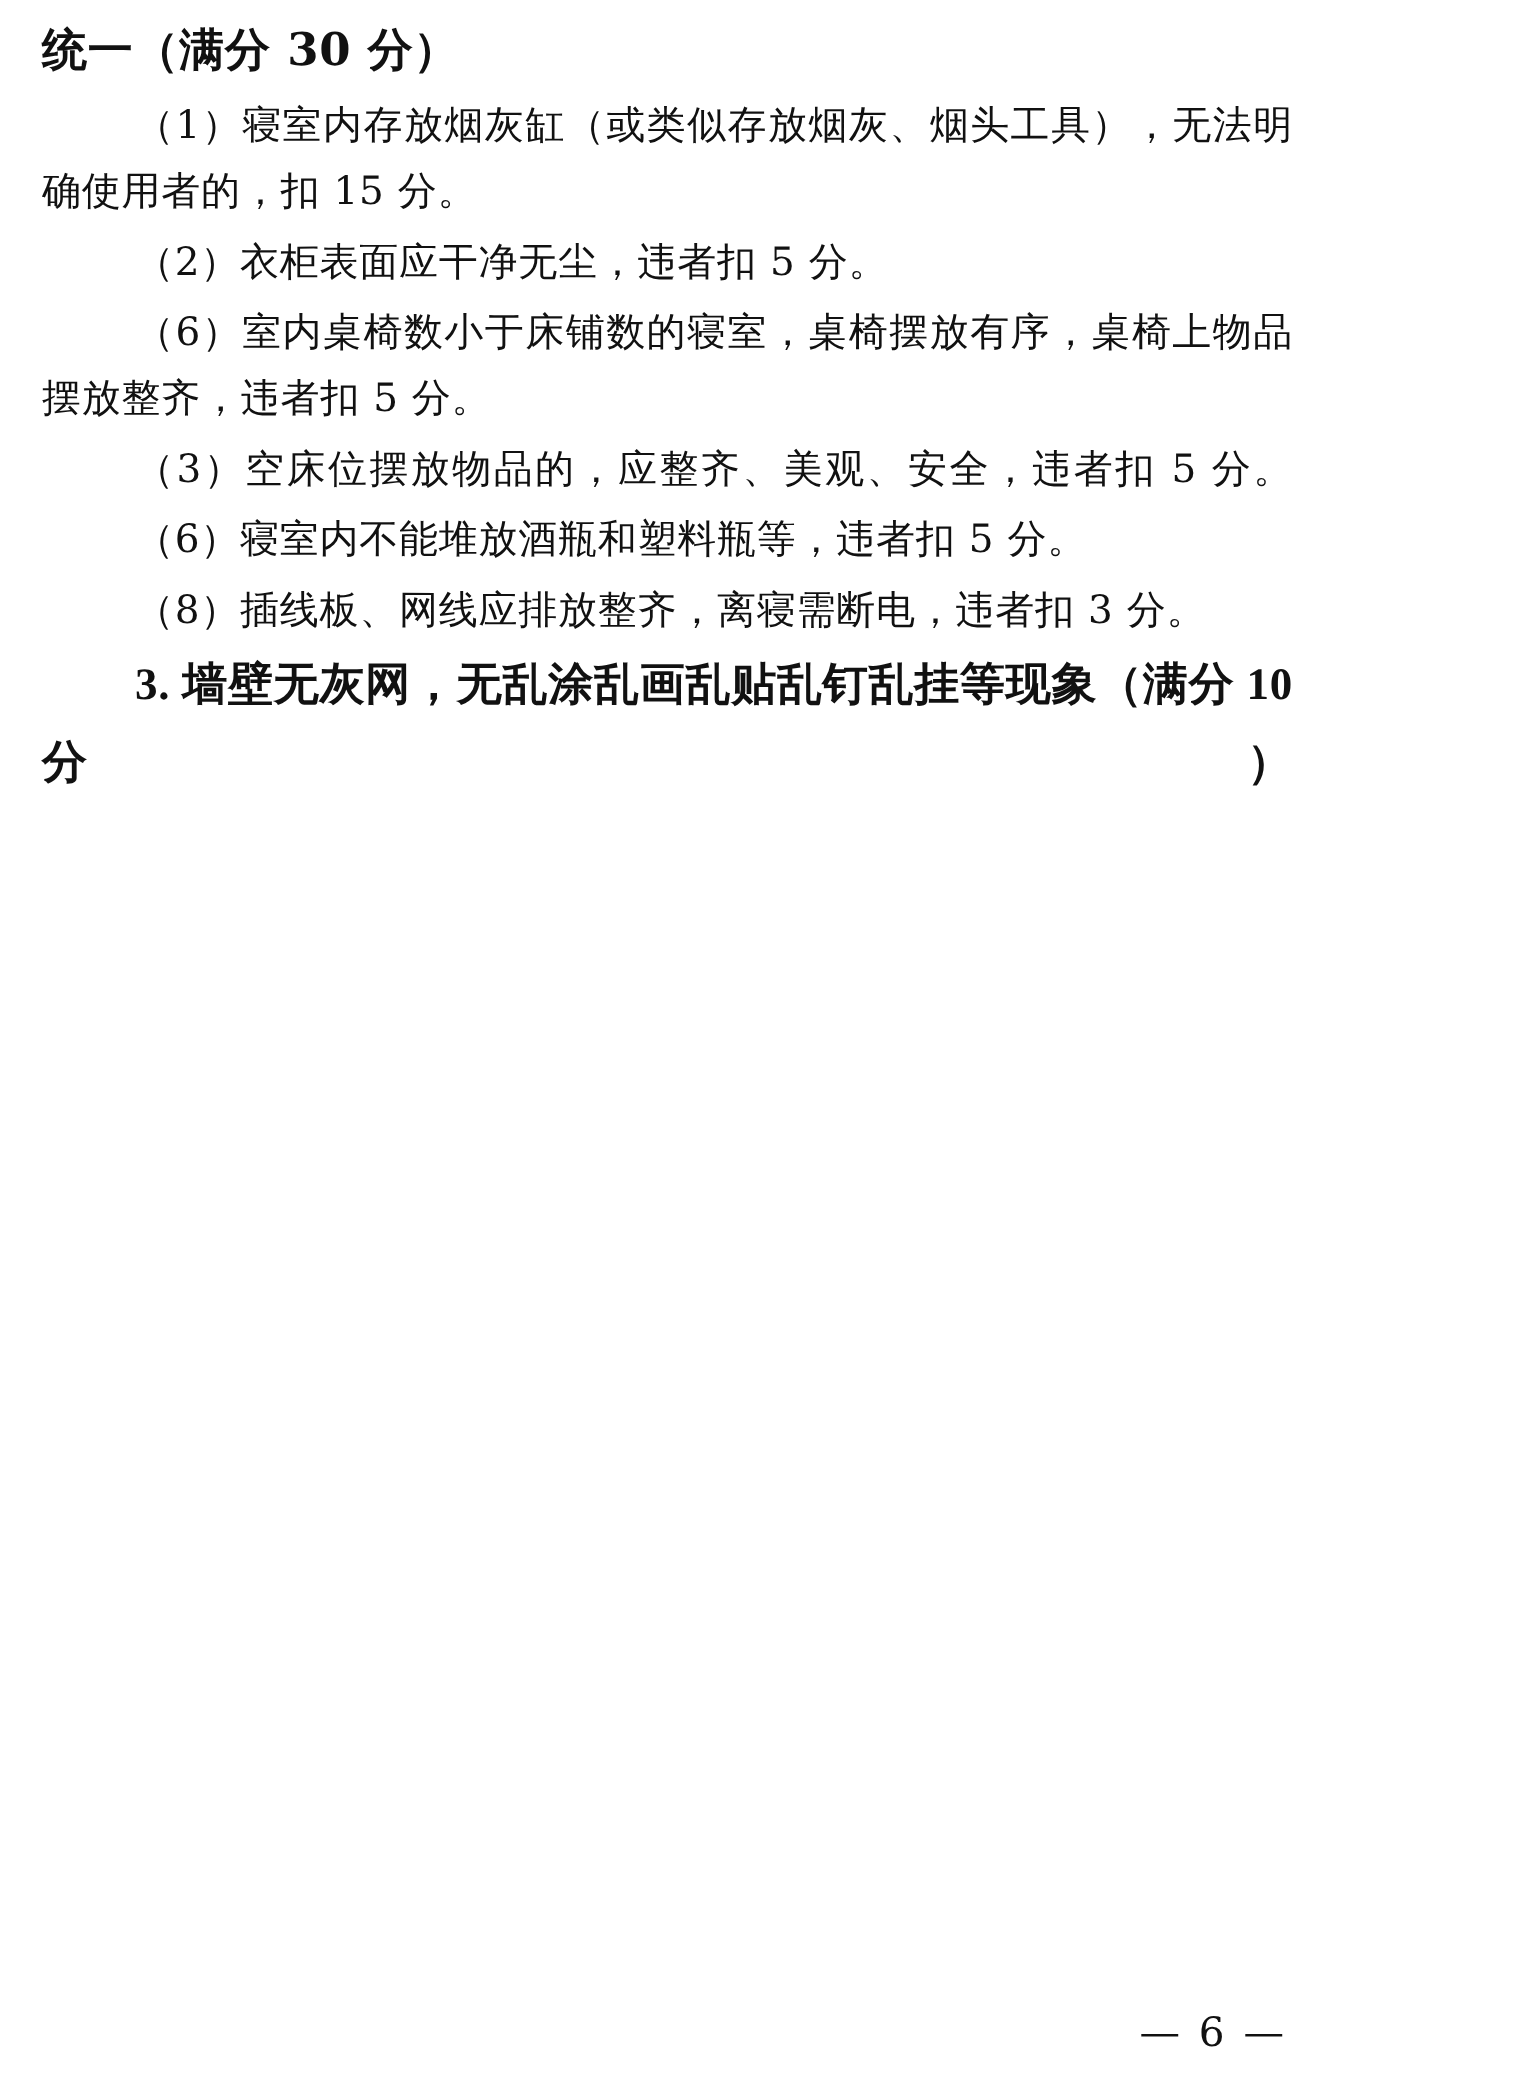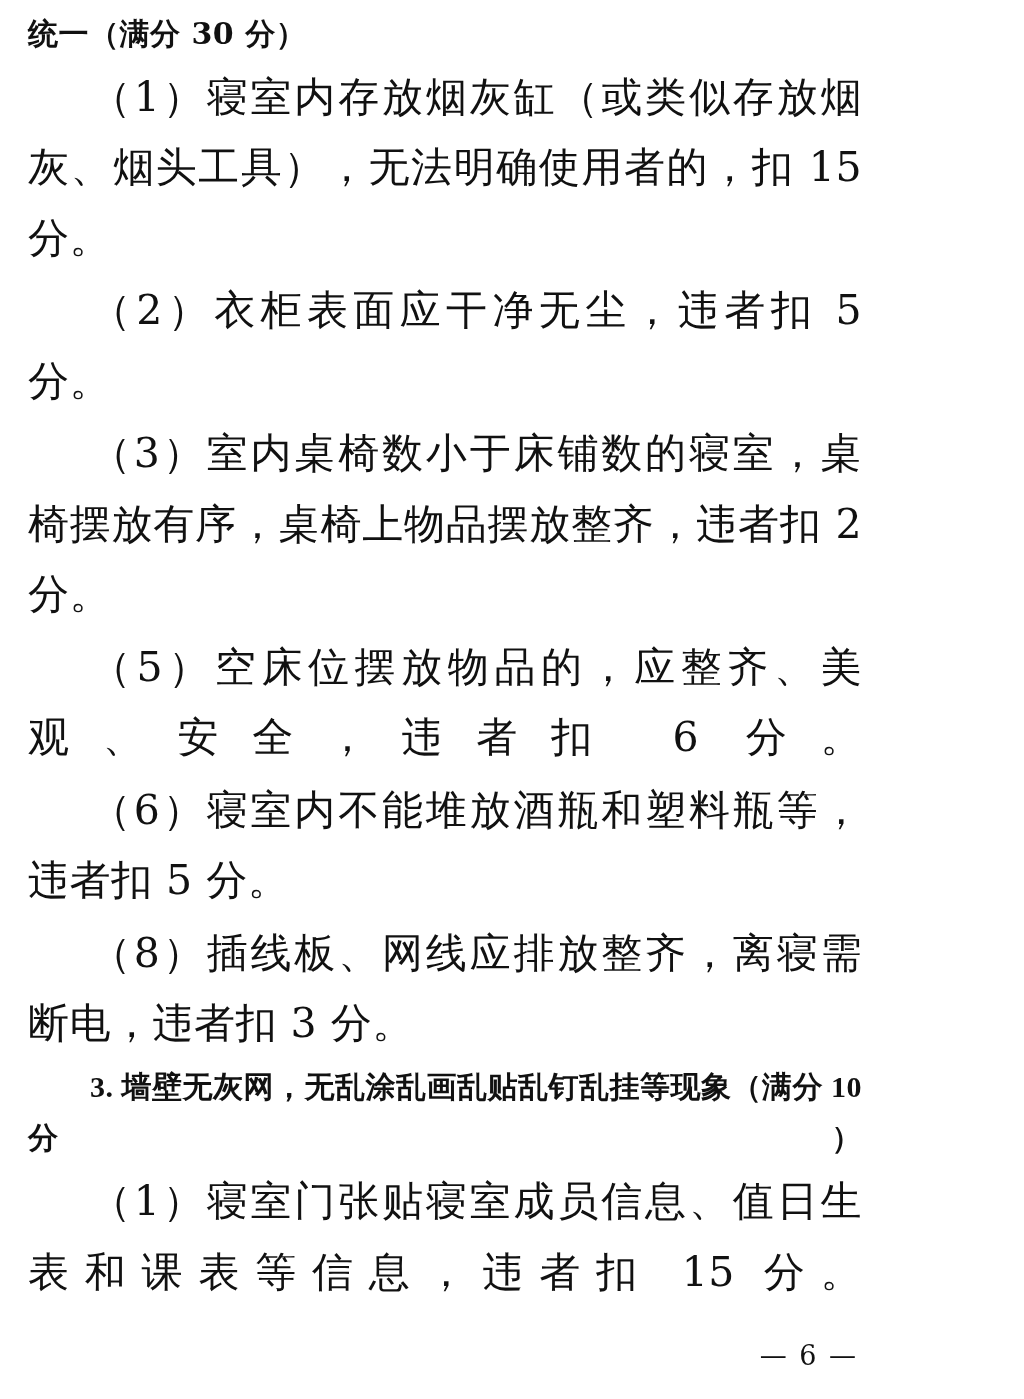--- a/index.html
+++ b/index.html
@@ -16,21 +16,21 @@
     overflow: hidden;
   }
   .page {
     box-sizing: border-box;
     width: 906px;
     height: 1399px;
     padding: 8px 44px 0 28px;
     position: relative;
   }
   .line {
-    font-size: 41px;
+    font-size: 26px;
     line-height: 1.72;
     letter-spacing: 0.5px;
     white-space: pre-wrap;
     text-align: justify;
   }
   .heading {
     font-weight: 700;
     font-size: 30px;
     line-height: 1.72;
     letter-spacing: 0.5px;
@@ -67,31 +67,30 @@
 <body>
 
 <div class="page">
 
   <p class="line block heading">统一（满分 30 分）</p>
 
   <p class="line block indent justify">（1）寝室内存放烟灰缸（或类似存放烟灰、烟头工具），无法明确使用者的，扣 15 分。</p>
 
   <p class="line block indent justify">（2）衣柜表面应干净无尘，违者扣 5 分。</p>
 
-  <p class="line block indent justify">（3）室内桌椅数小于床铺数的寝室，桌椅摆放有序，桌椅上物品摆放整齐，违者扣 2 分。</p>
+  <p class="line block indent justify">（6）室内桌椅数小于床铺数的寝室，桌椅摆放有序，桌椅上物品摆放整齐，违者扣 5 分。</p>
 
 
-  <p class="line block indent spread">（5）空床位摆放物品的，应整齐、美观、安全，违者扣 6 分。</p>
+  <p class="line block indent spread">（3）空床位摆放物品的，应整齐、美观、安全，违者扣 5 分。</p>
 
   <p class="line block indent justify">（6）寝室内不能堆放酒瓶和塑料瓶等，违者扣 5 分。</p>
 
 
   <p class="line block indent justify">（8）插线板、网线应排放整齐，离寝需断电，违者扣 3 分。</p>
 
   <p class="heading block h-indent spread">3. 墙壁无灰网，无乱涂乱画乱贴乱钉乱挂等现象（满分 10 分）</p>
 
 
 
 
-  <p class="line block indent spread">（1）寝室门张贴寝室成员信息、值日生表和课表等信息，违者扣 15 分。</p>
 
   <div class="footer">— 6 —</div>
 </div>
 
 </body></html>

